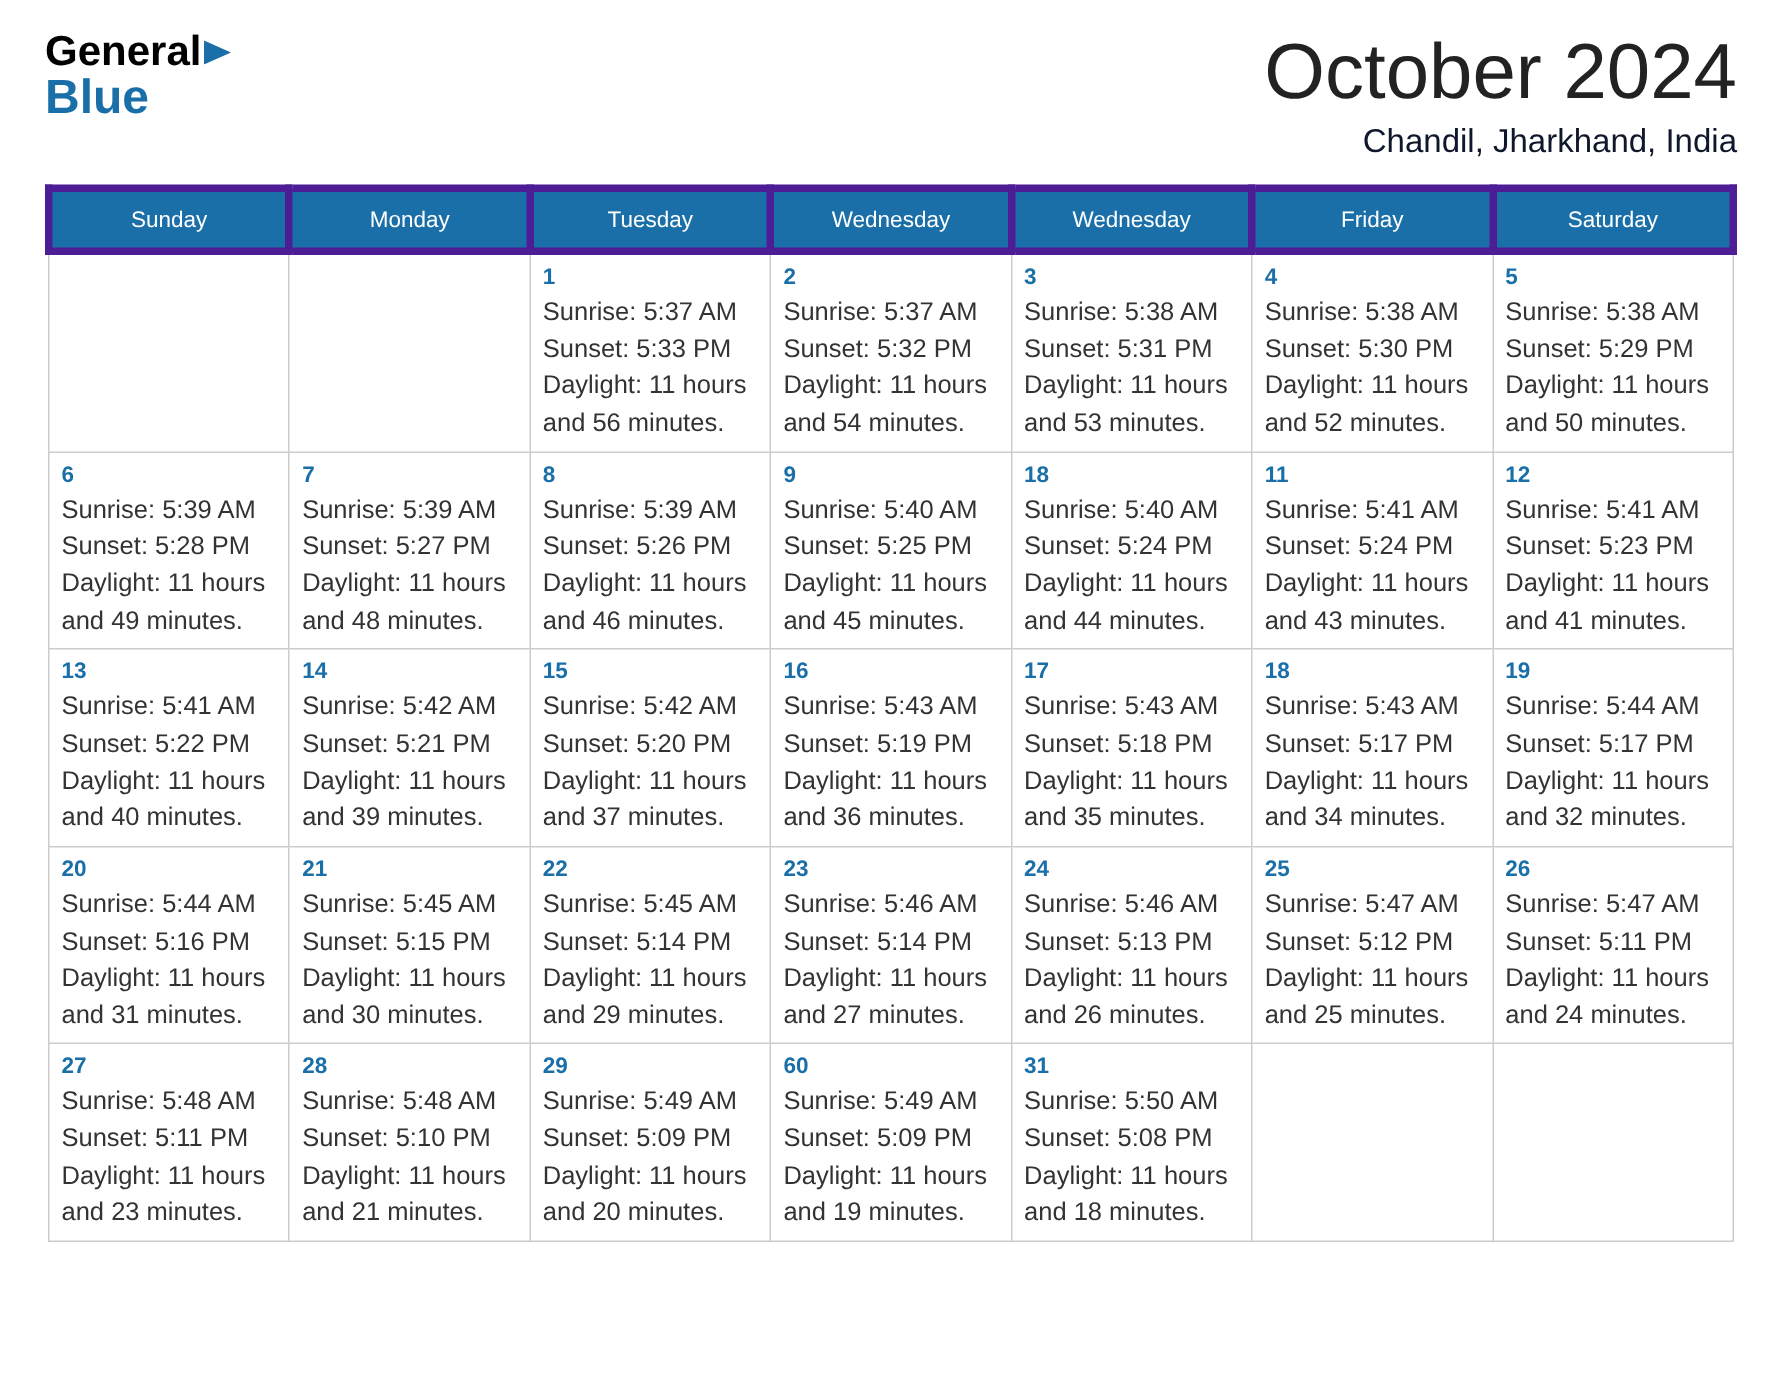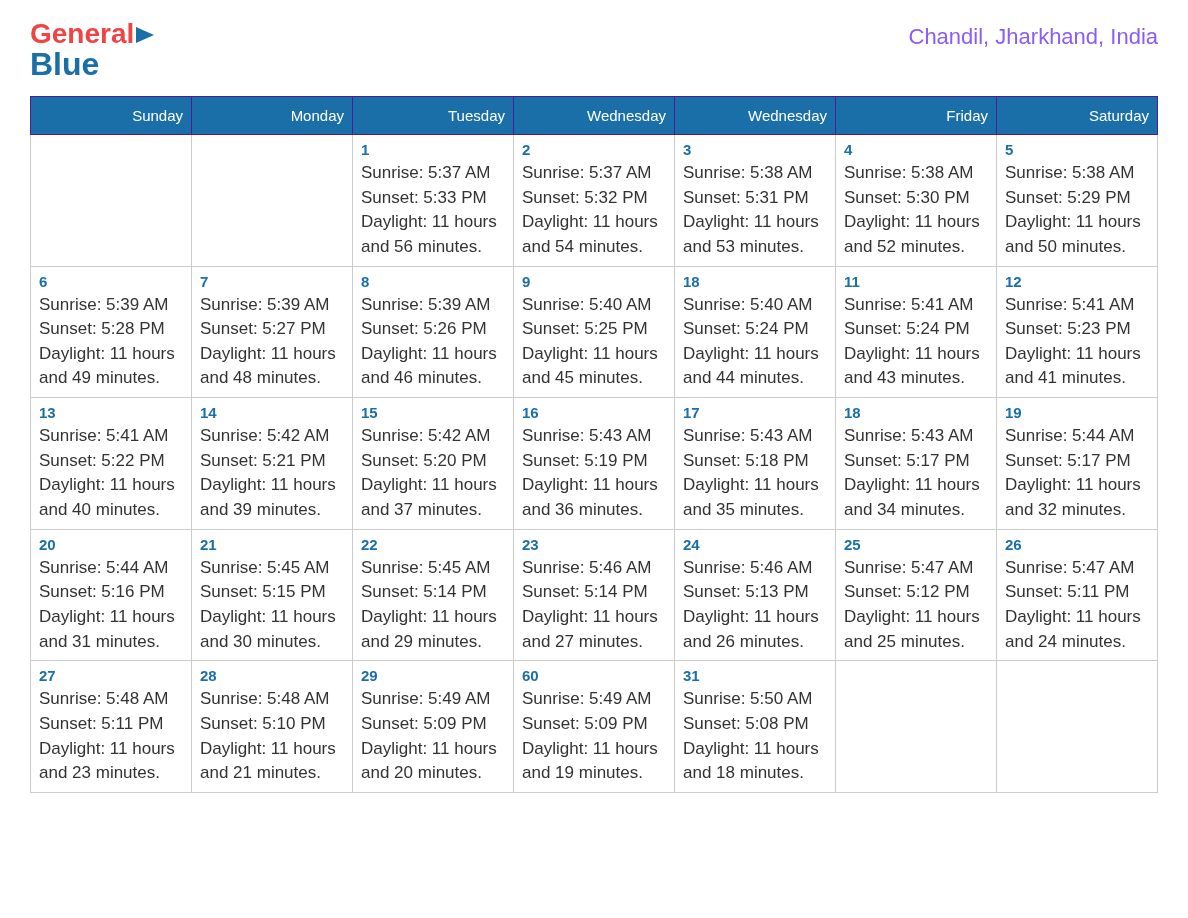--- a/index.html
+++ b/index.html
@@ -17,21 +17,21 @@
       margin-bottom: 16px;
     }
     .logo {
       display: flex;
       flex-direction: column;
       align-items: flex-start;
     }
     .logo-text-general {
       font-size: 28px;
       font-weight: bold;
-      color: #ef4444;
+      color: #000000;
       line-height: 1;
     }
     .logo-text-blue {
       font-size: 32px;
       font-weight: bold;
       color: #1a6fa8;
       line-height: 1;
     }
     .logo-first-line {
       display: flex;
@@ -41,36 +41,36 @@
       text-align: right;
     }
     .month-title {
       font-size: 52px;
       font-weight: normal;
       color: #222;
       line-height: 1.1;
     }
     .location-title {
       font-size: 22px;
-      color: #8b5cf6;
+      color: #0f172a;
       margin-top: 4px;
     }
     .calendar-table {
       width: 100%;
       border-collapse: collapse;
       border: 1px solid #999;
     }
     .calendar-table th {
       background-color: #1a6fa8;
       color: #fff;
       padding: 10px 8px;
       font-size: 15px;
       font-weight: normal;
-      text-align: right;
-      border: 1px solid #4c1d95;
+      text-align: center;
+      border: 5px solid #4c1d95;
     }
     .calendar-table td {
       vertical-align: top;
       padding: 6px 8px;
       border: 1px solid #ccc;
       width: 14.28%;
       min-height: 90px;
       font-size: 13px;
       color: #222;
     }
@@ -102,20 +102,21 @@
       <span class="logo-text-general">General</span>
       <svg width="18" height="16" viewBox="0 0 18 16" style="margin-left:2px; margin-top:2px;">
         <polygon points="0,0 18,8 0,16" fill="#1a6fa8"></polygon>
       </svg>
     </div>
     <div>
       <span class="logo-text-blue">Blue</span>
     </div>
   </div>
   <div class="title-section">
+    <div class="month-title">October 2024</div>
     <div class="location-title">Chandil, Jharkhand, India</div>
   </div>
 </div>
 
 <table class="calendar-table">
   <thead>
     <tr>
     <th>Sunday</th>
         <th>Monday</th>
         <th>Tuesday</th>

